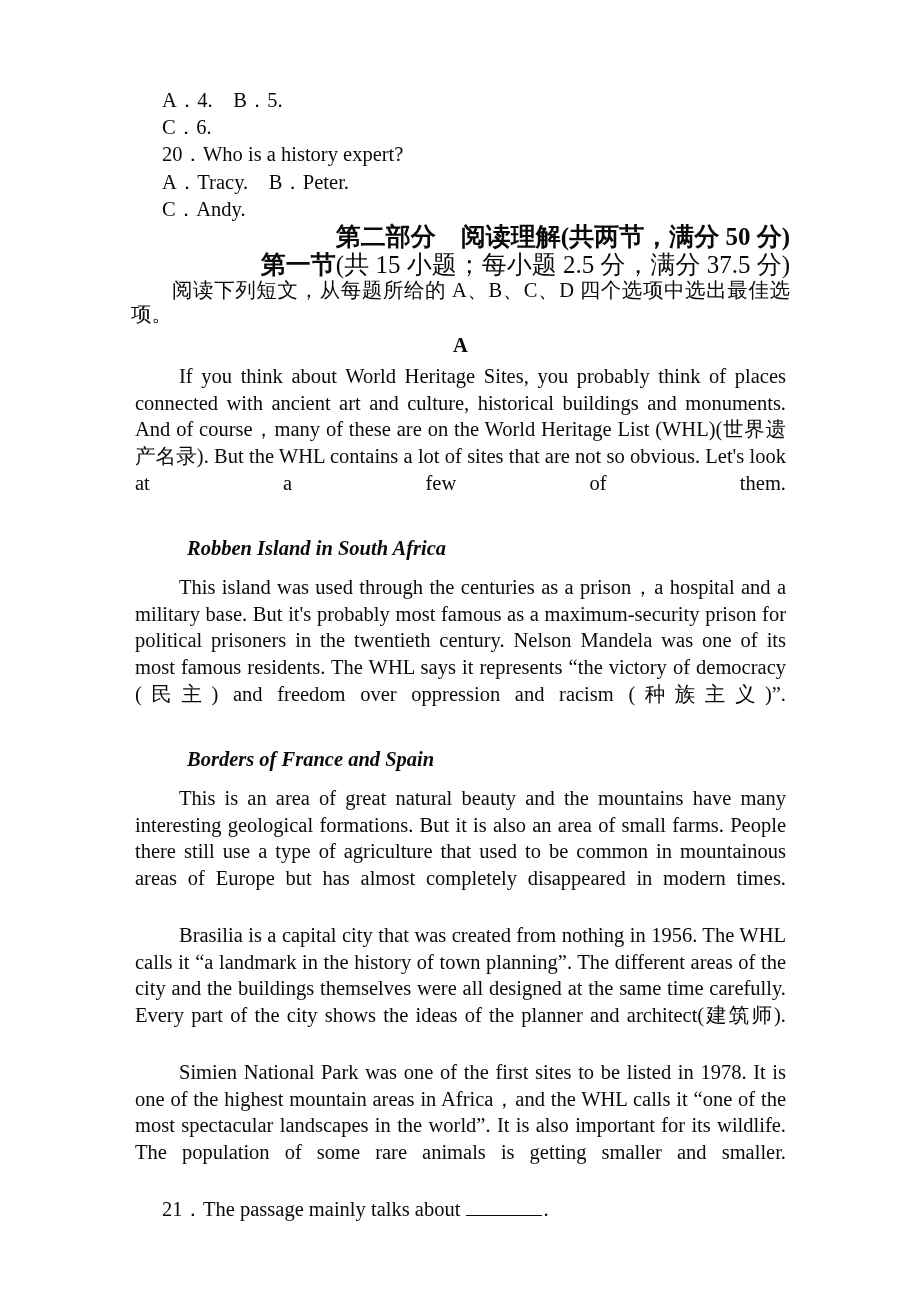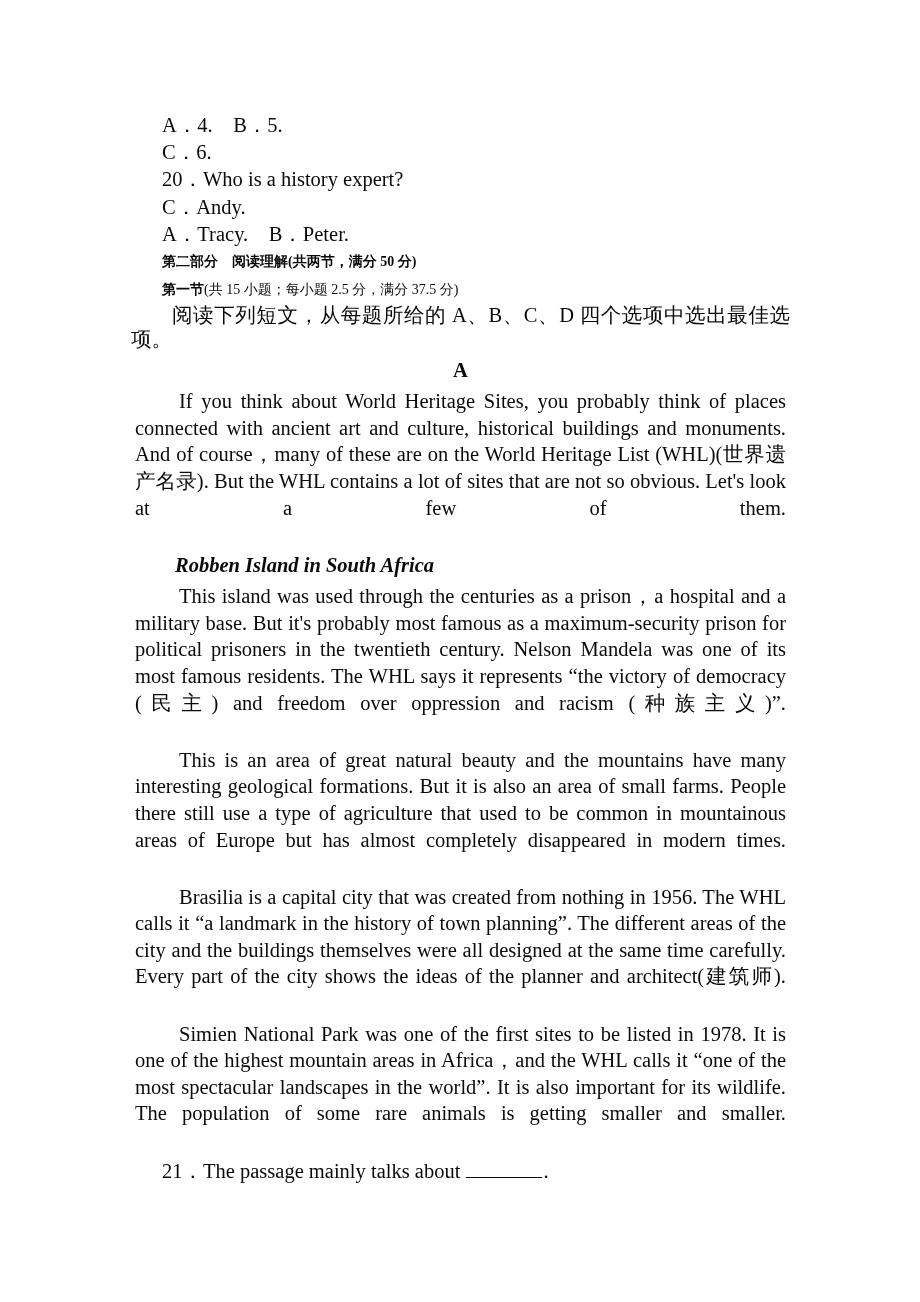--- a/index.html
+++ b/index.html
@@ -12,41 +12,42 @@
     height: 1302px;
     font-family: "Liberation Serif", "DejaVu Serif", serif;
     color: #0a0a0a;
     -webkit-font-smoothing: antialiased;
   }
   .page {
     position: relative;
     width: 920px;
     height: 1302px;
     box-sizing: border-box;
-    padding: 112px 130px 0 131px;
+    padding: 87px 130px 0 131px;
     overflow: hidden;
   }
   .opt-line {
     font-size: 20.5px;
     line-height: 27.2px;
     padding-left: 31px;
     white-space: pre;
   }
   .q-line {
     font-size: 20.5px;
     line-height: 27.2px;
     padding-left: 31px;
     white-space: pre;
   }
   .cn-head {
-    font-size: 14px;
+    font-size: 25px;
     line-height: 27.6px;
     padding-left: 31px;
     font-weight: bold;
     white-space: pre;
+    text-align: right;
   }
   .cn-head .thin {
     font-weight: normal;
   }
   .cn-instr {
     font-size: 20.5px;
     line-height: 24px;
     text-align: justify;
     text-justify: inter-character;
     text-indent: 41px;
@@ -71,21 +72,21 @@
     display: inline-block;
     width: 100%;
   }
   .sub-head {
     font-size: 20.5px;
     line-height: 27.4px;
     font-weight: bold;
     font-style: italic;
     padding-left: 44px;
     white-space: pre;
-    margin: 0;
+    margin: 12px;
   }
   .blank-fill {
     display: inline-block;
     width: 76px;
     border-bottom: 1.6px solid #0a0a0a;
     height: 0.92em;
     vertical-align: baseline;
     margin: 0 1px;
   }
   .q-num {
@@ -95,36 +96,37 @@
 </style>
 </head>
 <body>
 
 <div class="page">
 
   <div class="opt-line">A．4.　B．5.</div>
   <div class="opt-line">C．6.</div>
 
   <div class="q-line">20．Who is a history expert?</div>
+  <div class="opt-line">A．Tracy.　B．Peter.</div>
   <div class="opt-line">C．Andy.</div>
-  <div class="opt-line">A．Tracy.　B．Peter.</div>
 
   <div class="cn-head">第二部分　阅读理解(共两节，满分 50 分)</div>
 
   <div class="cn-head"><span>第一节</span><span class="thin">(共 15 小题；每小题 2.5 分，满分 37.5 分)</span></div>
 
   <div class="cn-instr">阅读下列短文，从每题所给的 A、B、C、D 四个选项中选出最佳选项。</div>
 
   <div class="center-head">A</div>
 
   <p class="para">If you think about World Heritage Sites, you probably think of places connected with ancient art and culture, historical buildings and monuments. And of course，many of these are on the World Heritage List (WHL)(世界遗产名录). But the WHL contains a lot of sites that are not so obvious. Let's look at a few of them.</p>
 
   <div class="sub-head">Robben Island in South Africa</div>
   <p class="para">This island was used through the centuries as a prison，a hospital and a military base. But it's probably most famous as a maximum-security prison for political prisoners in the twentieth century. Nelson Mandela was one of its most famous residents. The WHL says it represents “the victory of democracy (民主) and freedom over oppression and racism (种族主义)”.</p>
 
+  <div class="sub-head">Borders of France and Spain</div>
   <p class="para">This is an area of great natural beauty and the mountains have many interesting geological formations. But it is also an area of small farms. People there still use a type of agriculture that used to be common in mountainous areas of Europe but has almost completely disappeared in modern times.</p>
 
   <p class="para">Brasilia is a capital city that was created from nothing in 1956. The WHL calls it “a landmark in the history of town planning”. The different areas of the city and the buildings themselves were all designed at the same time carefully. Every part of the city shows the ideas of the planner and architect(建筑师).</p>
 
   <p class="para">Simien National Park was one of the first sites to be listed in 1978. It is one of the highest mountain areas in Africa，and the WHL calls it “one of the most spectacular landscapes in the world”. It is also important for its wildlife. The population of some rare animals is getting smaller and smaller.</p>
 
   <div class="q-line"><span class="q-num">21．</span><span>The passage mainly talks about </span><span class="blank-fill"></span><span>.</span></div>
 
 </div>
 

